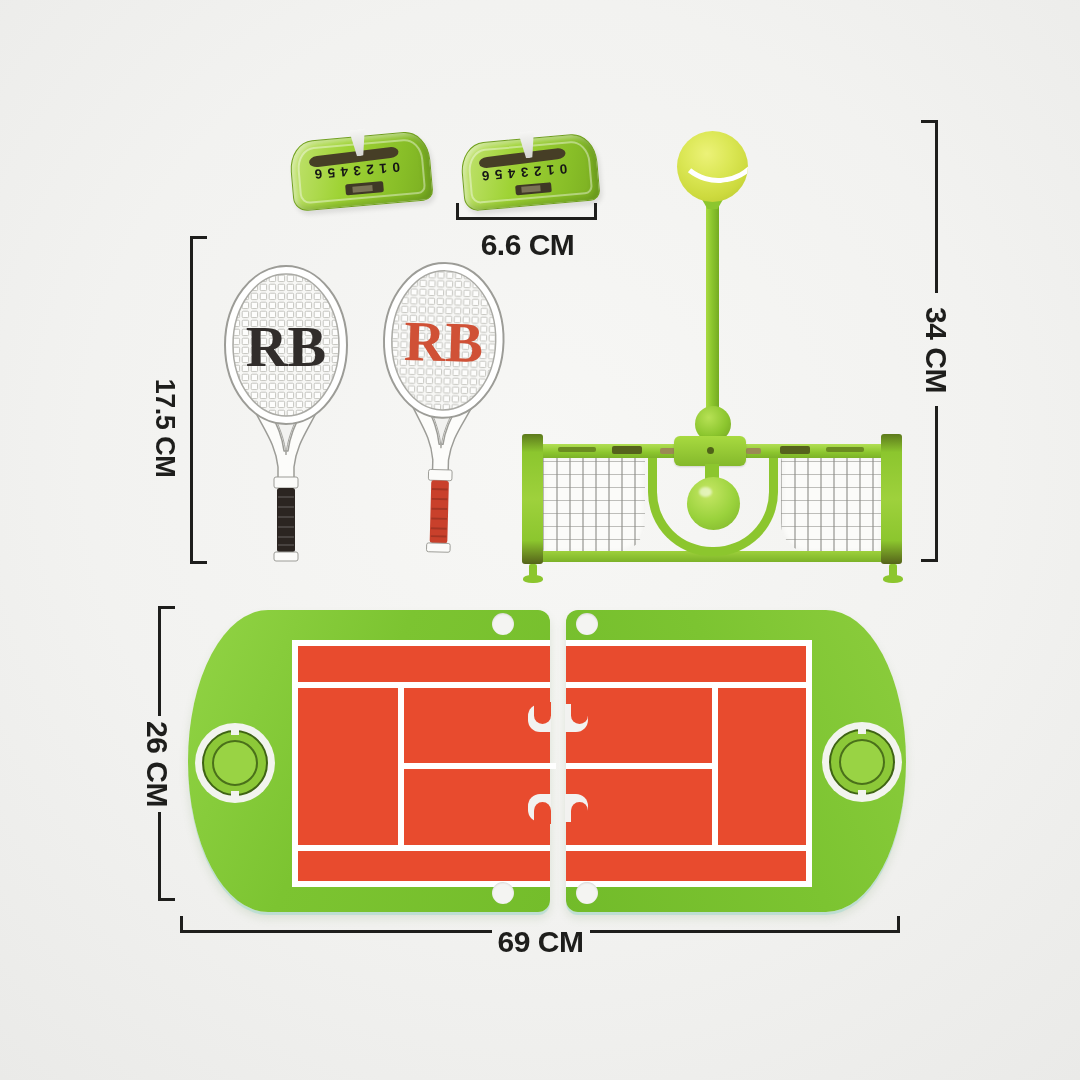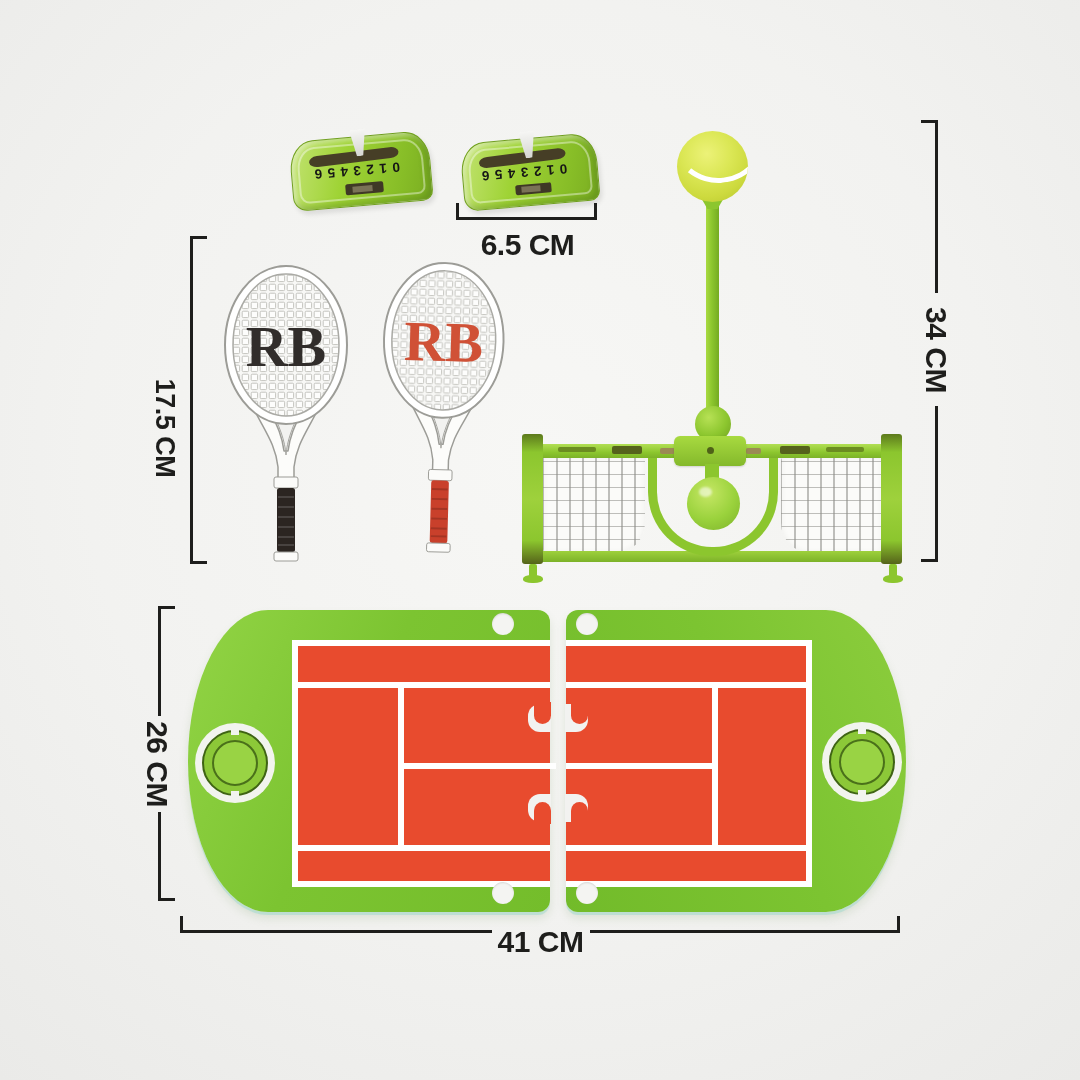--- a/index.html
+++ b/index.html
@@ -245,21 +245,21 @@
   <div class="joint-tab" style="left:571px;top:702px;width:17px;height:22px;border-radius:0 0 9px 9px;"></div>
   <div class="joint-cut" style="left:528px;top:794px;width:23px;height:28px;border-radius:12px 0 0 12px;"></div>
   <div class="joint-tab" style="left:534px;top:802px;width:17px;height:22px;border-radius:9px 9px 0 0;"></div>
   <div class="joint-cut" style="left:565px;top:794px;width:23px;height:28px;border-radius:0 12px 12px 0;"></div>
   <div class="joint-tab" style="left:571px;top:802px;width:17px;height:22px;border-radius:9px 9px 0 0;"></div>
 
   <div>
     <div class="dim-line" style="left:456px;top:203px;width:3px;height:17px;"></div>
     <div class="dim-line" style="left:456px;top:217px;width:141px;height:3px;"></div>
     <div class="dim-line" style="left:594px;top:203px;width:3px;height:17px;"></div>
-    <div class="dim-label" style="left:445px;top:228px;width:165px;">6.5 CM</div>
+    <div class="dim-label" style="left:445px;top:228px;width:165px;">6.6 CM</div>
   </div>
 
   <div>
     <div class="dim-line" style="left:190px;top:236px;width:17px;height:3px;"></div>
     <div class="dim-line" style="left:190px;top:236px;width:3px;height:328px;"></div>
     <div class="dim-line" style="left:190px;top:561px;width:17px;height:3px;"></div>
     <div class="dim-label vert" style="left:164px;top:428px;font-size:27px;">17.5 CM</div>
   </div>
 
   <div>
@@ -274,18 +274,18 @@
     <div class="dim-line" style="left:158px;top:606px;width:17px;height:3px;"></div>
     <div class="dim-line" style="left:158px;top:606px;width:3px;height:110px;"></div>
     <div class="dim-label vert" style="left:157px;top:764px;">26 CM</div>
     <div class="dim-line" style="left:158px;top:812px;width:3px;height:89px;"></div>
     <div class="dim-line" style="left:158px;top:898px;width:17px;height:3px;"></div>
   </div>
 
   <div>
     <div class="dim-line" style="left:180px;top:916px;width:3px;height:17px;"></div>
     <div class="dim-line" style="left:180px;top:930px;width:312px;height:3px;"></div>
-    <div class="dim-label" style="left:468px;top:925px;width:145px;">41 CM</div>
+    <div class="dim-label" style="left:468px;top:925px;width:145px;">69 CM</div>
     <div class="dim-line" style="left:590px;top:930px;width:310px;height:3px;"></div>
     <div class="dim-line" style="left:897px;top:916px;width:3px;height:17px;"></div>
   </div>
 
 </div>
 
 </body></html>

